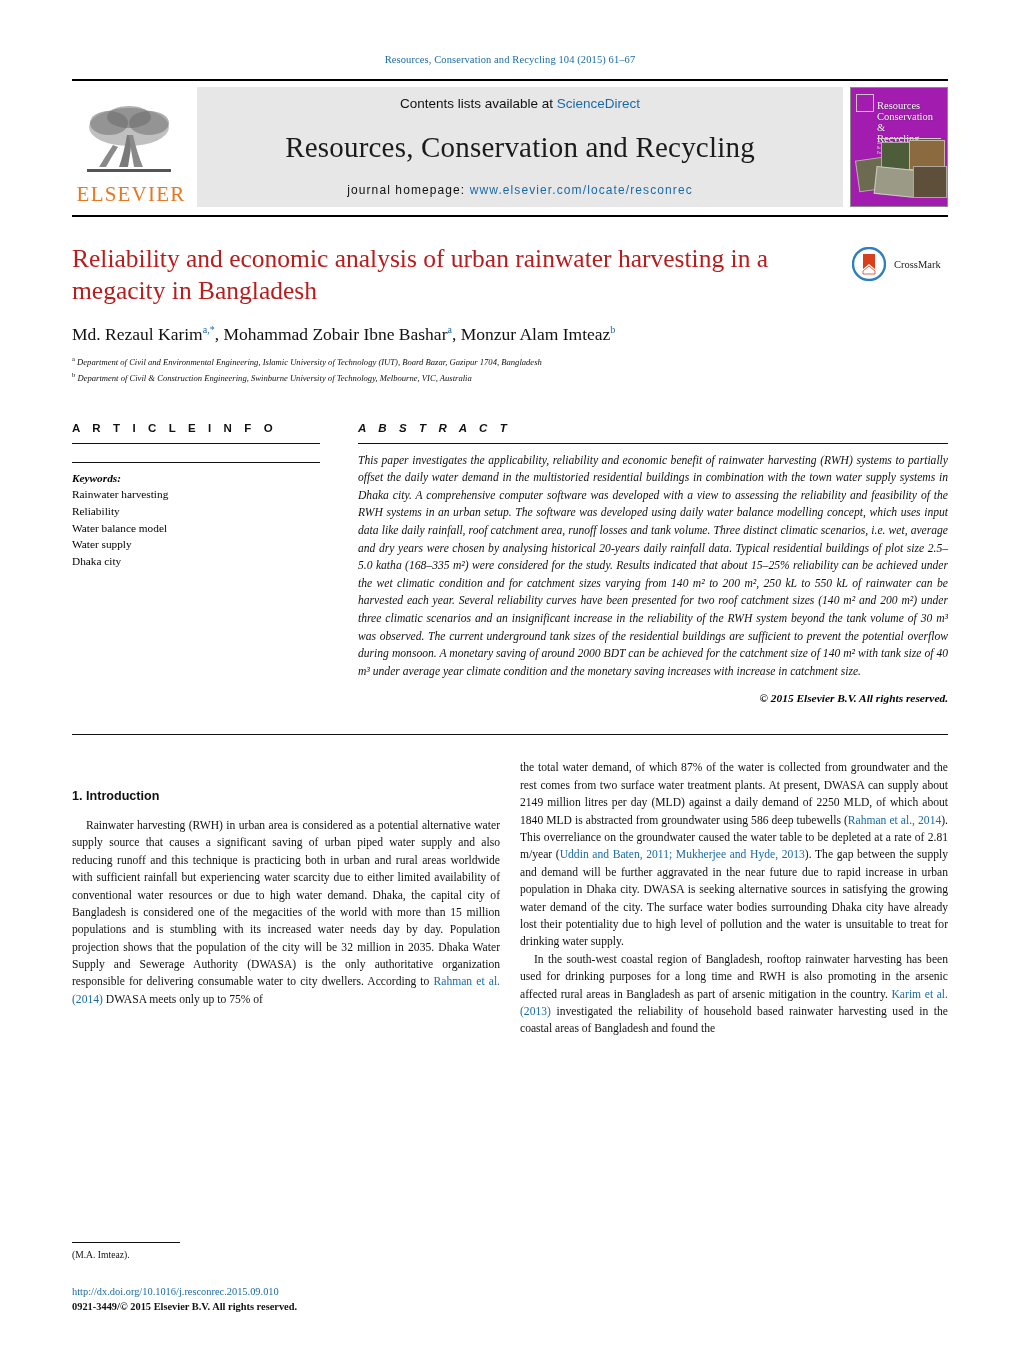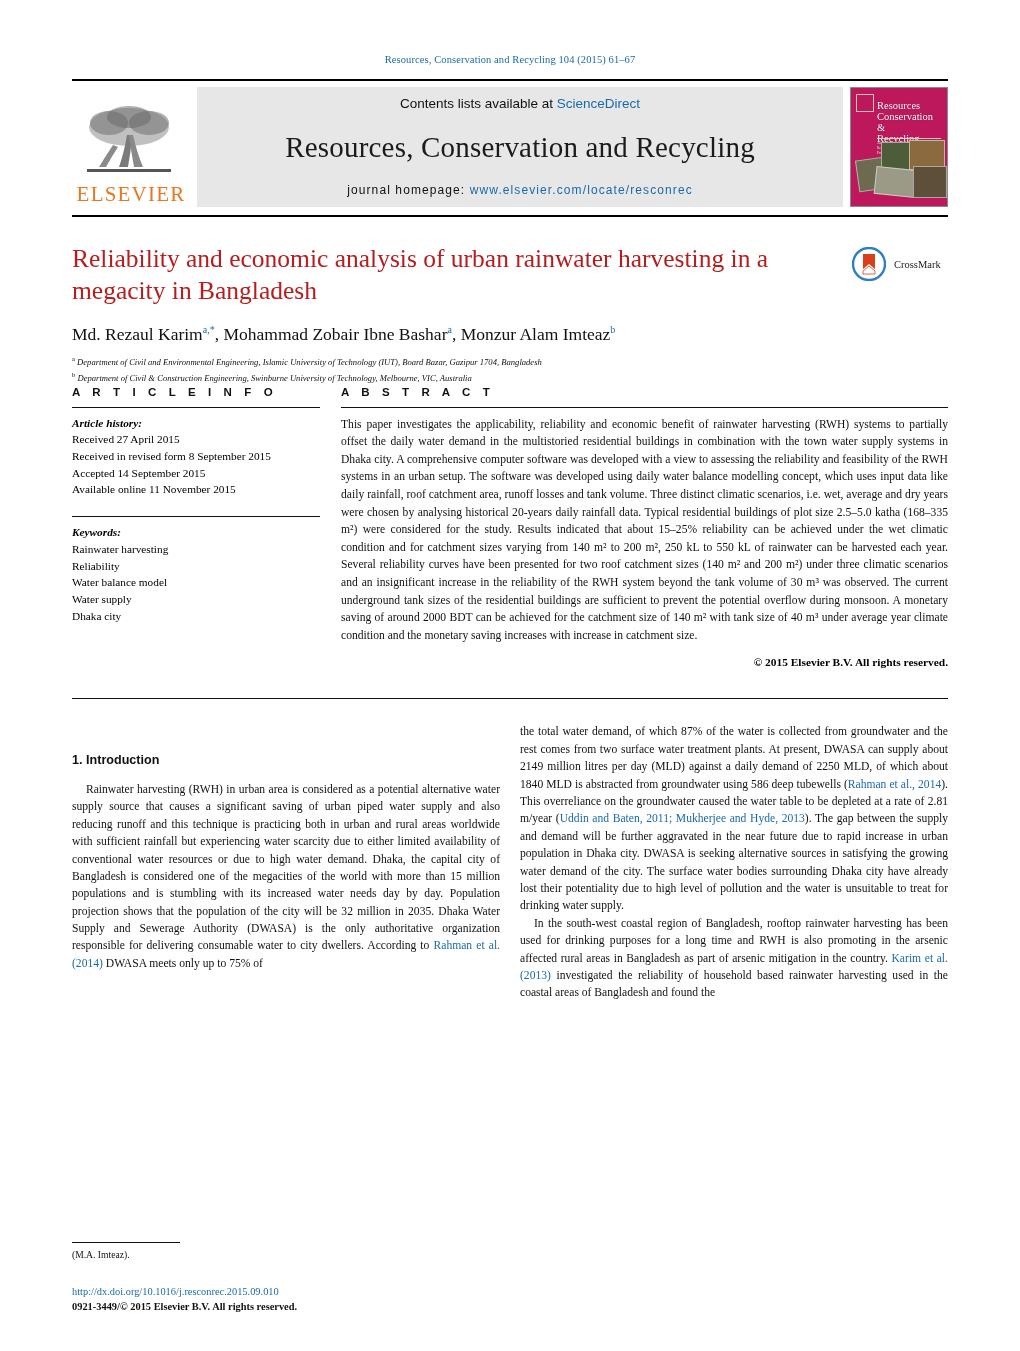--- a/index.html
+++ b/index.html
@@ -87,21 +87,21 @@
     font-size: 12px;
     font-family: "Liberation Sans", sans-serif;
     letter-spacing: 1.1px;
     color: #111;
   }
   .homepage-line .url { color:#1a6aa8; }
   .cover-thumb {
     width: 96px;
     flex: 0 0 96px;
     border: 1px solid #8a8a8a;
-    background: #be185d;
+    background: #a21caf;
     position: relative;
     overflow: hidden;
   }
   .cover-inner { position:absolute; inset:0; }
   .cover-title {
     position: absolute;
     top: 12px; left: 26px; right: 4px;
     color: #ffffff;
     font-family: "Liberation Serif", serif;
     font-size: 10.5px;
@@ -151,24 +151,24 @@
   }
   .affil sup { font-style: normal; font-size: 6.6px; vertical-align: super;}
   .crossmark {
     width: 96px; flex:0 0 96px;
     display:flex; align-items:center; gap:8px; margin-top:4px;
   }
   .crossmark-label { font-size: 10.5px; font-family:"Liberation Serif",serif; color:#1b1b1b;}
 
   
   .info-abstract {
-    display:flex; gap: 21px; 
+    display:flex; gap: 38px; margin-top: 36px;
   }
   .col-info { width: 248px; flex: 0 0 248px; }
-  .col-abstract { flex: 1 1 auto; }
+  .col-abstract { flex: 1 1 auto; font-style: italic; }
   .sec-head {
     font-family: "Liberation Sans", sans-serif;
     font-size: 11.5px;
     font-weight: bold;
     letter-spacing: 4.6px;
     color: #111;
   }
   .rule { border-top: 1px solid #111; margin-top: 9px; }
   .info-block { font-size: 11.3px; line-height: 1.48; margin-top: 7px; }
   .info-block .lbl { font-style: italic; font-weight: bold; }
@@ -303,27 +303,20 @@
       </svg>
       <span class="crossmark-label">CrossMark</span>
     </div>
   </div>
 
   <div class="info-abstract">
 
     <div class="col-info">
       <div class="sec-head">A R T I C L E   I N F O</div>
       <div class="rule"></div>
-      <div class="info-block">
-        <div class="lbl">Article history:</div>
-        <div>Received 27 April 2015</div>
-        <div>Received in revised form 8 September 2015</div>
-        <div>Accepted 14 September 2015</div>
-        <div>Available online 11 November 2015</div>
-      </div>
       <div class="rule" style="margin-top:18px;"></div>
       <div class="info-block keywords">
         <div class="lbl">Keywords:</div>
         <div>Rainwater harvesting</div>
         <div>Reliability</div>
         <div>Water balance model</div>
         <div>Water supply</div>
         <div>Dhaka city</div>
       </div>
     </div>

